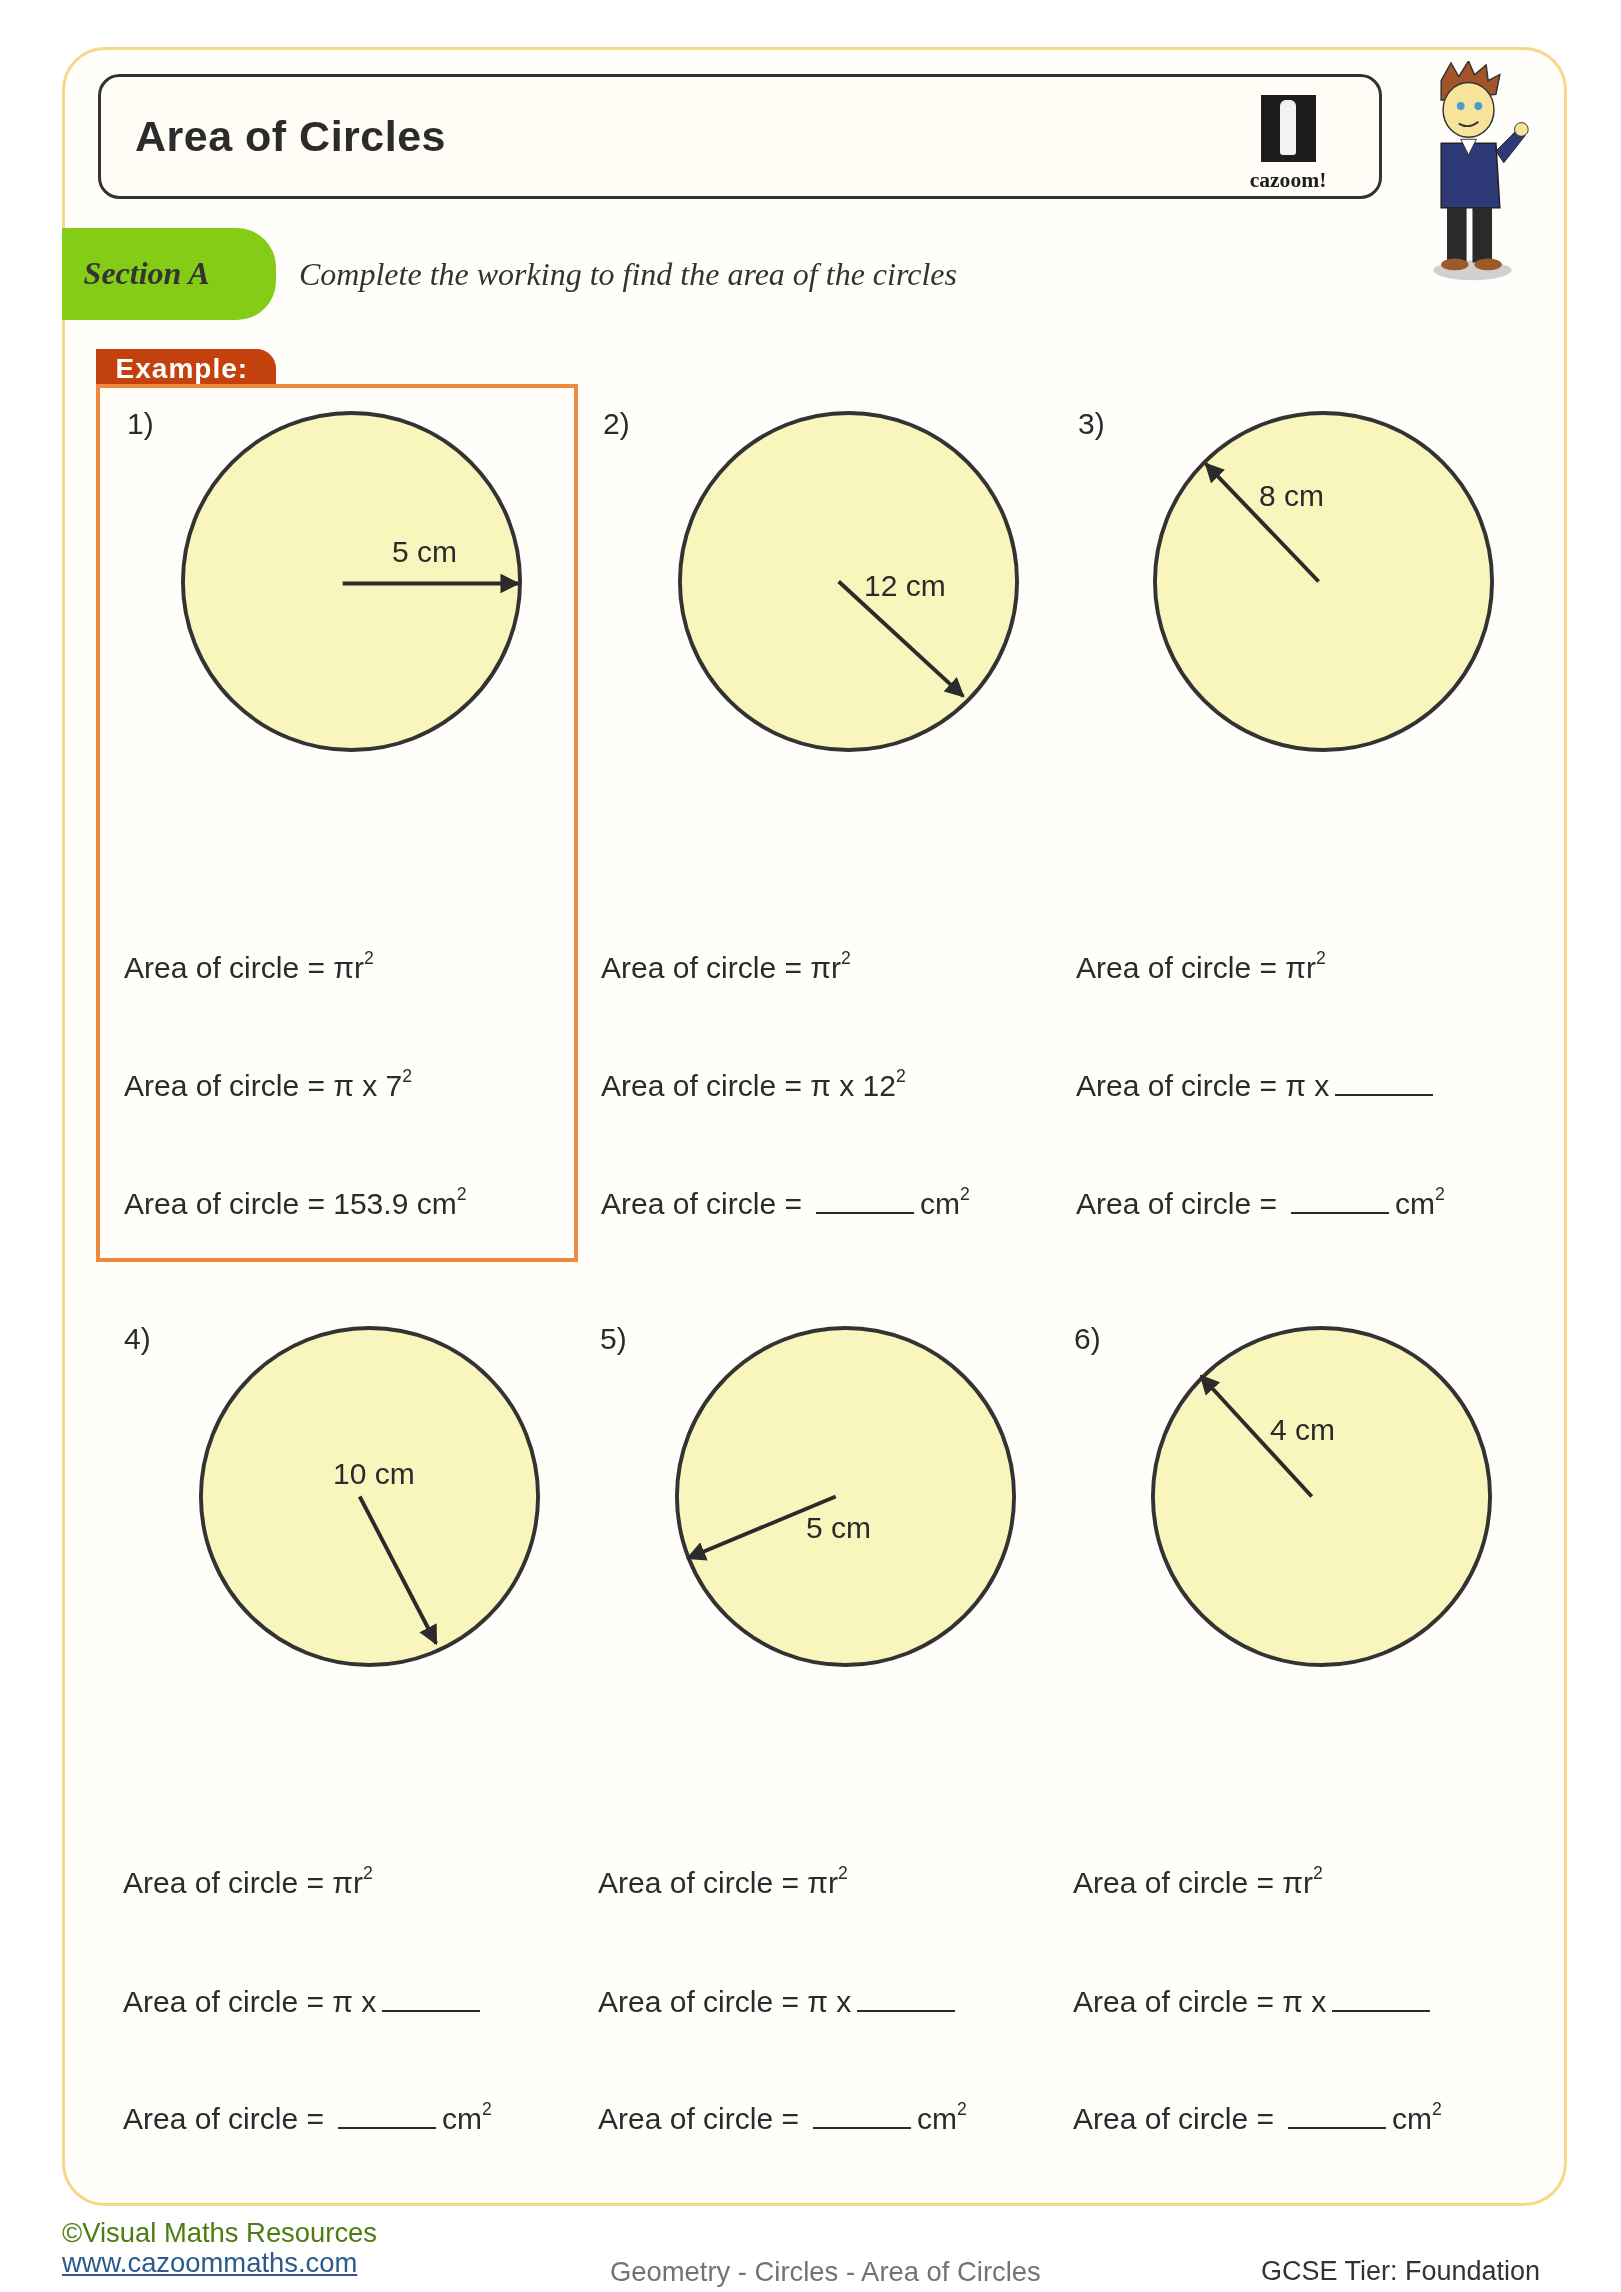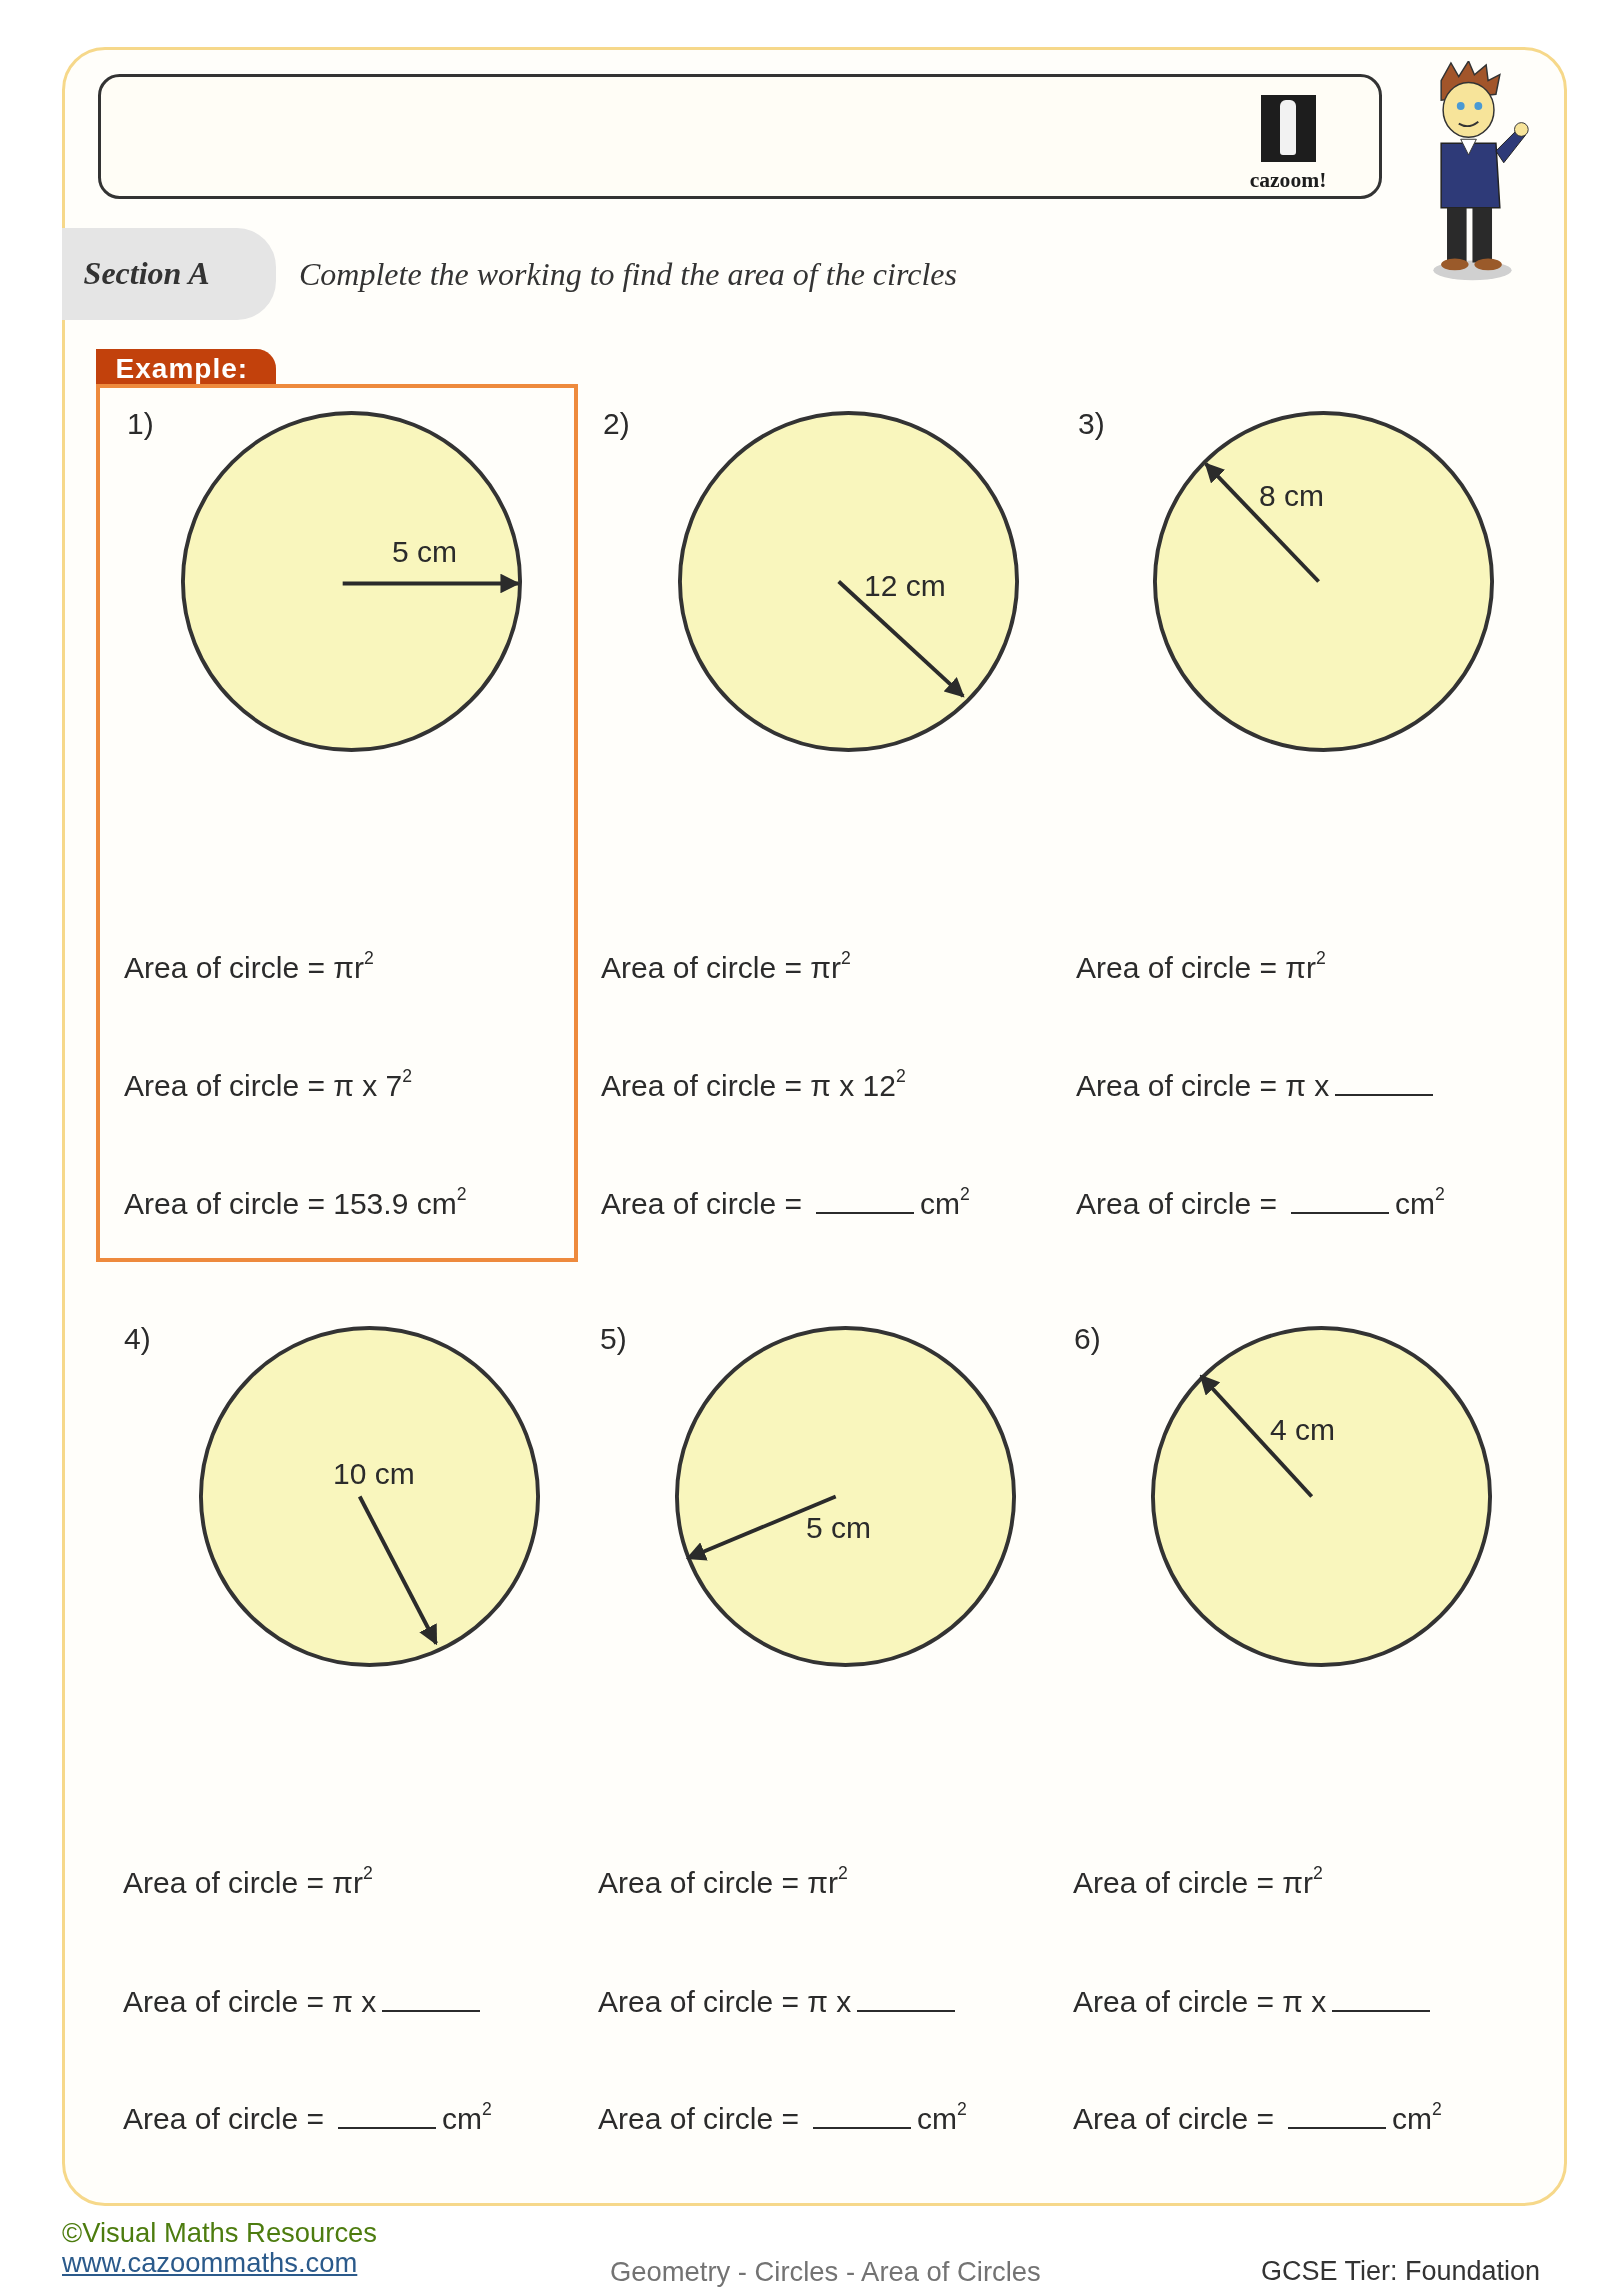--- a/index.html
+++ b/index.html
@@ -10,21 +10,21 @@
   .titlebox { position:absolute; left:98px; top:74px; width:1284px; height:125px;
               border:3.9px solid #333; border-radius:21.6px; background:#fffdf6; box-sizing:border-box; }
   .title { position:absolute; left:34px; top:35px; font-size:43px; font-weight:bold; color:#2b2b2b; letter-spacing:0.5px; }
   .logo { position:absolute; right:37px; top:9.8px; width:108px; height:102px; }
   .logo .bar { position:absolute; left:26.5px; top:7.8px; width:55px; height:67px; background:#1d1d1d; }
   .logo .bar::after { content:""; position:absolute; left:19.6px; top:5.9px; width:15.7px; height:55px; background:#f2f2f2; border-radius:5.9px 5.9px 2.9px 2.9px; }
   .logo .brand { position:absolute; left:0; width:108px; top:73px; text-align:center;
                  font-family:"Liberation Serif", serif; font-weight:bold; font-size:21.6px; color:#1d1d1d;margin-top:8px; }
   .mascot { position:absolute; left:1402px; top:61px; width:137px; height:225px; }
   .section-tab { position:absolute; left:62px; top:228px; width:214px; height:92px;
-                 background:#e5e5e5; border-radius:0 39px 39px 0; }
+                 background:#84cc16; border-radius:0 39px 39px 0; }
   .section-tab span { position:absolute; left:21.6px; top:27.4px; font-family:"Liberation Serif", serif;
                       font-style:italic; font-weight:bold; font-size:32px; color:#333; }
   .instruction { position:absolute; left:299px; top:256px; font-family:"Liberation Serif", serif;
                  font-style:italic; font-size:32px; color:#333; }
   .example-tag { position:absolute; left:96px; top:349px; width:180px; height:39px; background:#c2410c;
                  border-radius:0 19.6px 0 0; color:#fff; font-weight:bold; font-size:28px;
                  padding-left:19.6px; box-sizing:border-box; line-height:39px; letter-spacing:1px; }
   .example-box { position:absolute; left:96px; top:384px; width:482px; height:878px;
                  border:4.9px solid #ee8a3d; box-sizing:border-box; }
   .qnum { position:absolute; font-size:30px; color:#2b2b2b; }
@@ -36,20 +36,21 @@
   .footer-left2 { position:absolute; left:62px; top:2247px; font-size:27.4px; color:#2b5a8b; text-decoration:underline;text-align:center; }
   .footer-center { position:absolute; left:610px; top:2256px; font-size:27.4px; color:#737373; }
   .footer-right { position:absolute; left:1261px; top:2256px; font-size:27px; color:#333; }
 </style>
 </head>
 <body>
 
 <div class="frame"></div>
 
 <div class="titlebox">
+  <div class="title">Area of Circles</div>
   <div class="logo">
     <div class="bar"></div>
     <div class="brand">cazoom!</div>
   </div>
 </div>
 
 <svg class="mascot" viewBox="0 0 140 230">
   <ellipse cx="72" cy="214" rx="40" ry="10" fill="#d0d0d0"></ellipse>
   <path d="M40 20 L50 2 L58 16 L68 0 L74 14 L86 4 L88 20 L100 14 L96 34 L40 40 Z" fill="#a2552a" stroke="#333" stroke-width="1.5"></path>
   <ellipse cx="68" cy="50" rx="26" ry="28" fill="#f7e49a" stroke="#333" stroke-width="1.5"></ellipse>

